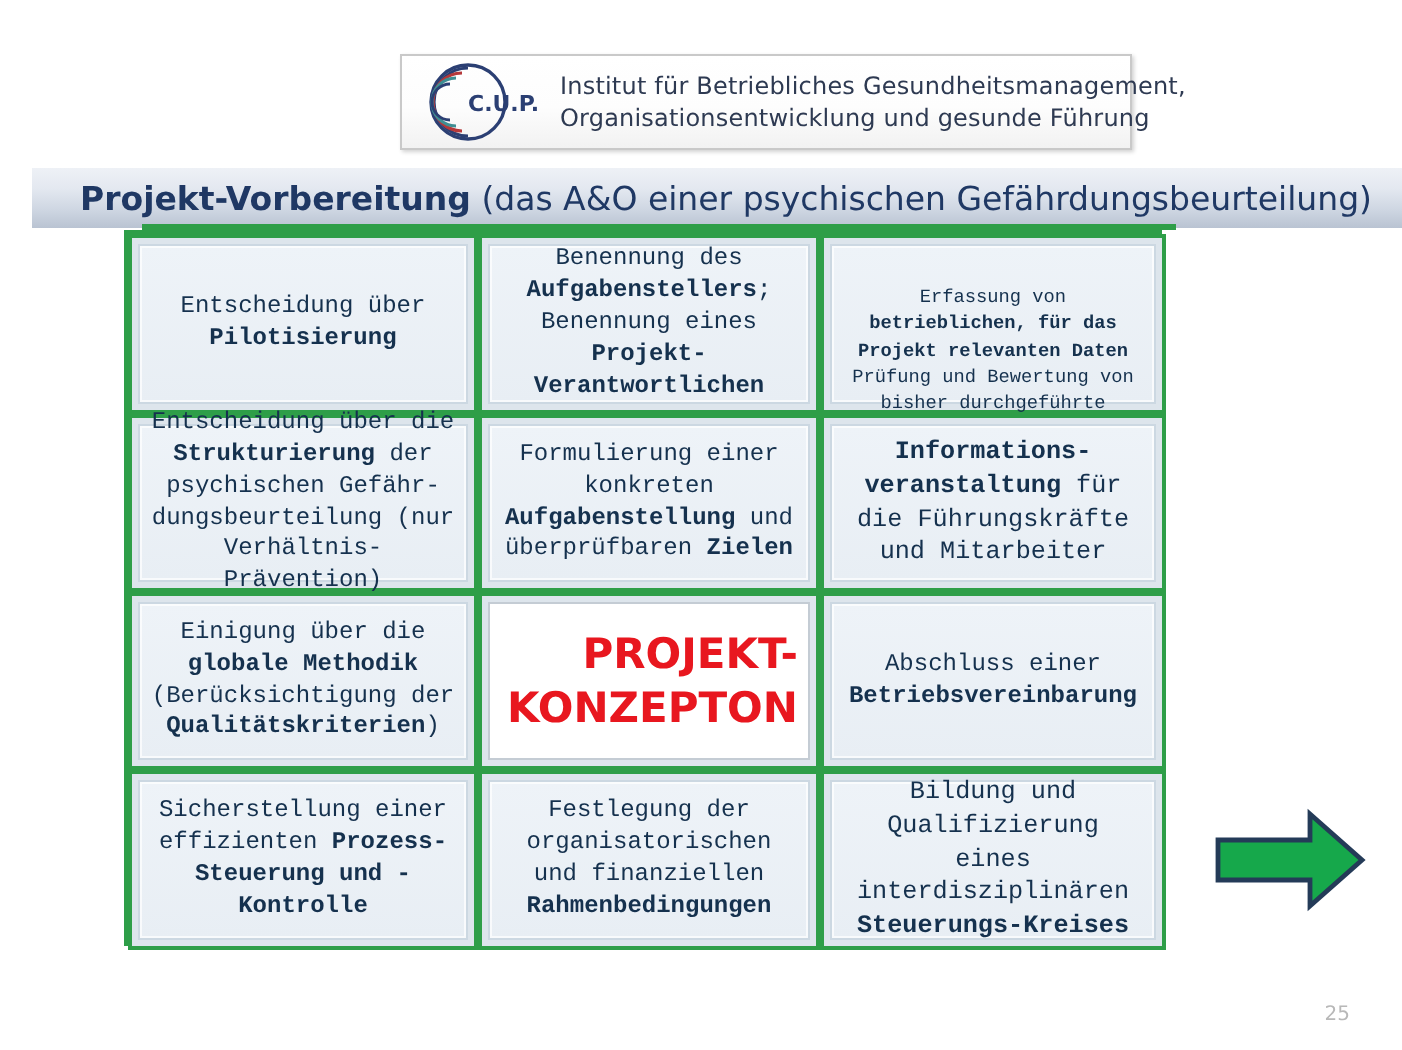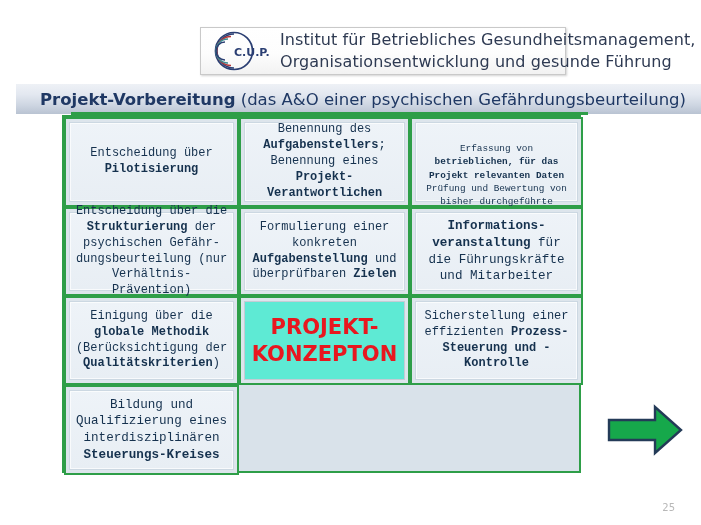--- a/index.html
+++ b/index.html
@@ -32,21 +32,21 @@
   #logo-mark {
     width: 72px;
     height: 42px;
     position: relative;
     flex: 0 0 auto;
     margin-left: 3px;
   }
   #logo-mark svg { display:block; }
   #logo-text {
     font-family: "DejaVu Sans", sans-serif;
-    font-size: 16px;
+    font-size: 12px;
     color: #2e3a52;
     line-height: 1.35;
     padding-left: 4px;
     letter-spacing: .1px;
     white-space: nowrap;
   }
   #logo-text div { white-space: nowrap; }
 
   
   #title-bar {
@@ -121,23 +121,24 @@
 
   
   .cell-text.small {
     font-size: 9.4px;
     line-height: 1.42;
     margin-top: 40px;
   }
 
   
   .cell.center .cell-inner {
-    background: #5eead4;
+    background: #ffffff;
     border: 1px solid #c4ccd4;
     box-shadow: none;
+    text-align: right;
   }
   .cell-text.konzept {
     font-family: "DejaVu Sans", sans-serif;
     font-weight: bold;
     font-size: 21px;
     line-height: 1.25;
     color: #e8171f;
   }
 
   
@@ -234,27 +235,37 @@
       <div class="cell-text"><span>Einigung über die </span><b>globale Methodik</b><span> (Berücksichtigung der </span><b>Qualitätskriterien</b><span>)</span></div>
     </div>
   </div>
 
   <div class="cell center">
     <div class="cell-inner">
       <div class="cell-text konzept">PROJEKT-KONZEPTON</div>
     </div>
   </div>
 
+  <div class="cell">
+    <div class="cell-inner">
+      <div class="cell-text"><span>Abschluss einer </span><b>Betriebsvereinbarung</b></div>
+    </div>
+  </div>
 
   <div class="cell">
     <div class="cell-inner">
       <div class="cell-text"><span>Sicherstellung einer effizienten </span><b>Prozess-Steuerung und -Kontrolle</b></div>
     </div>
   </div>
 
+  <div class="cell">
+    <div class="cell-inner">
+      <div class="cell-text"><span>Festlegung der organisatorischen und finanziellen </span><b>Rahmenbedingungen</b></div>
+    </div>
+  </div>
 
   <div class="cell">
     <div class="cell-inner">
       <div class="cell-text med"><span>Bildung und Qualifizierung eines interdisziplinären </span><b>Steuerungs-Kreises</b></div>
     </div>
   </div>
 
 </div>
 
 <div id="arrow-wrap">

